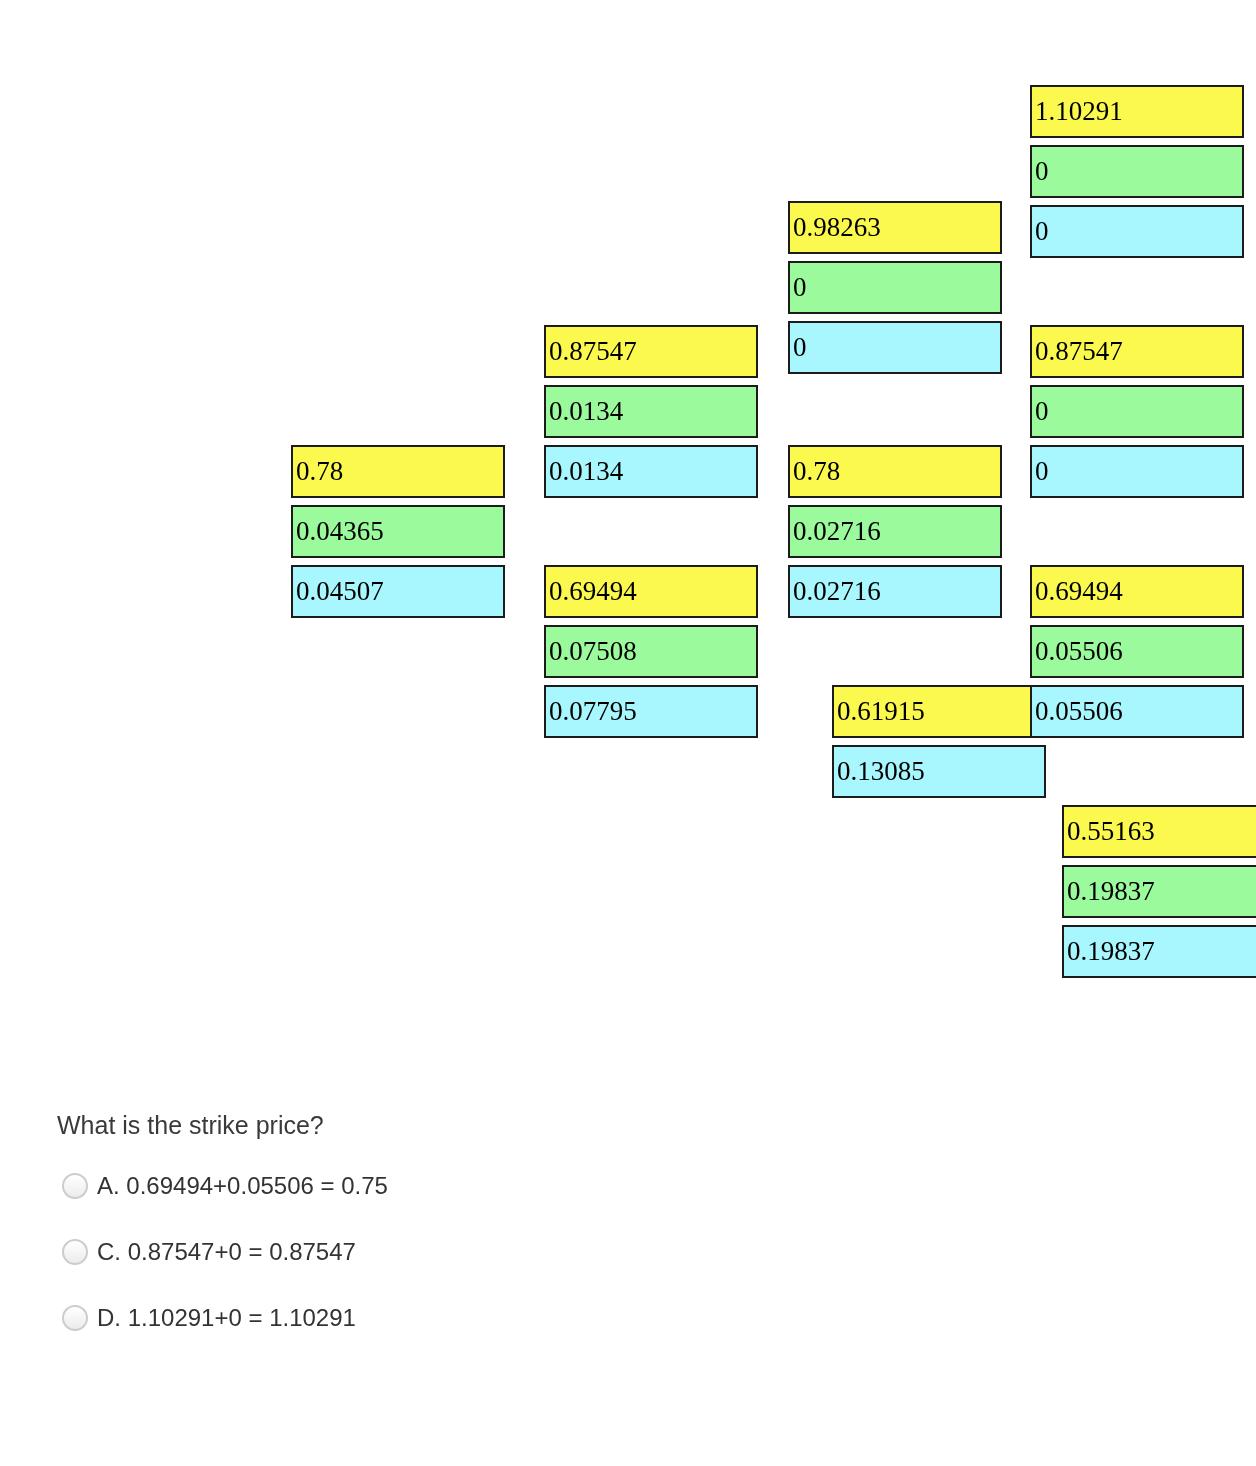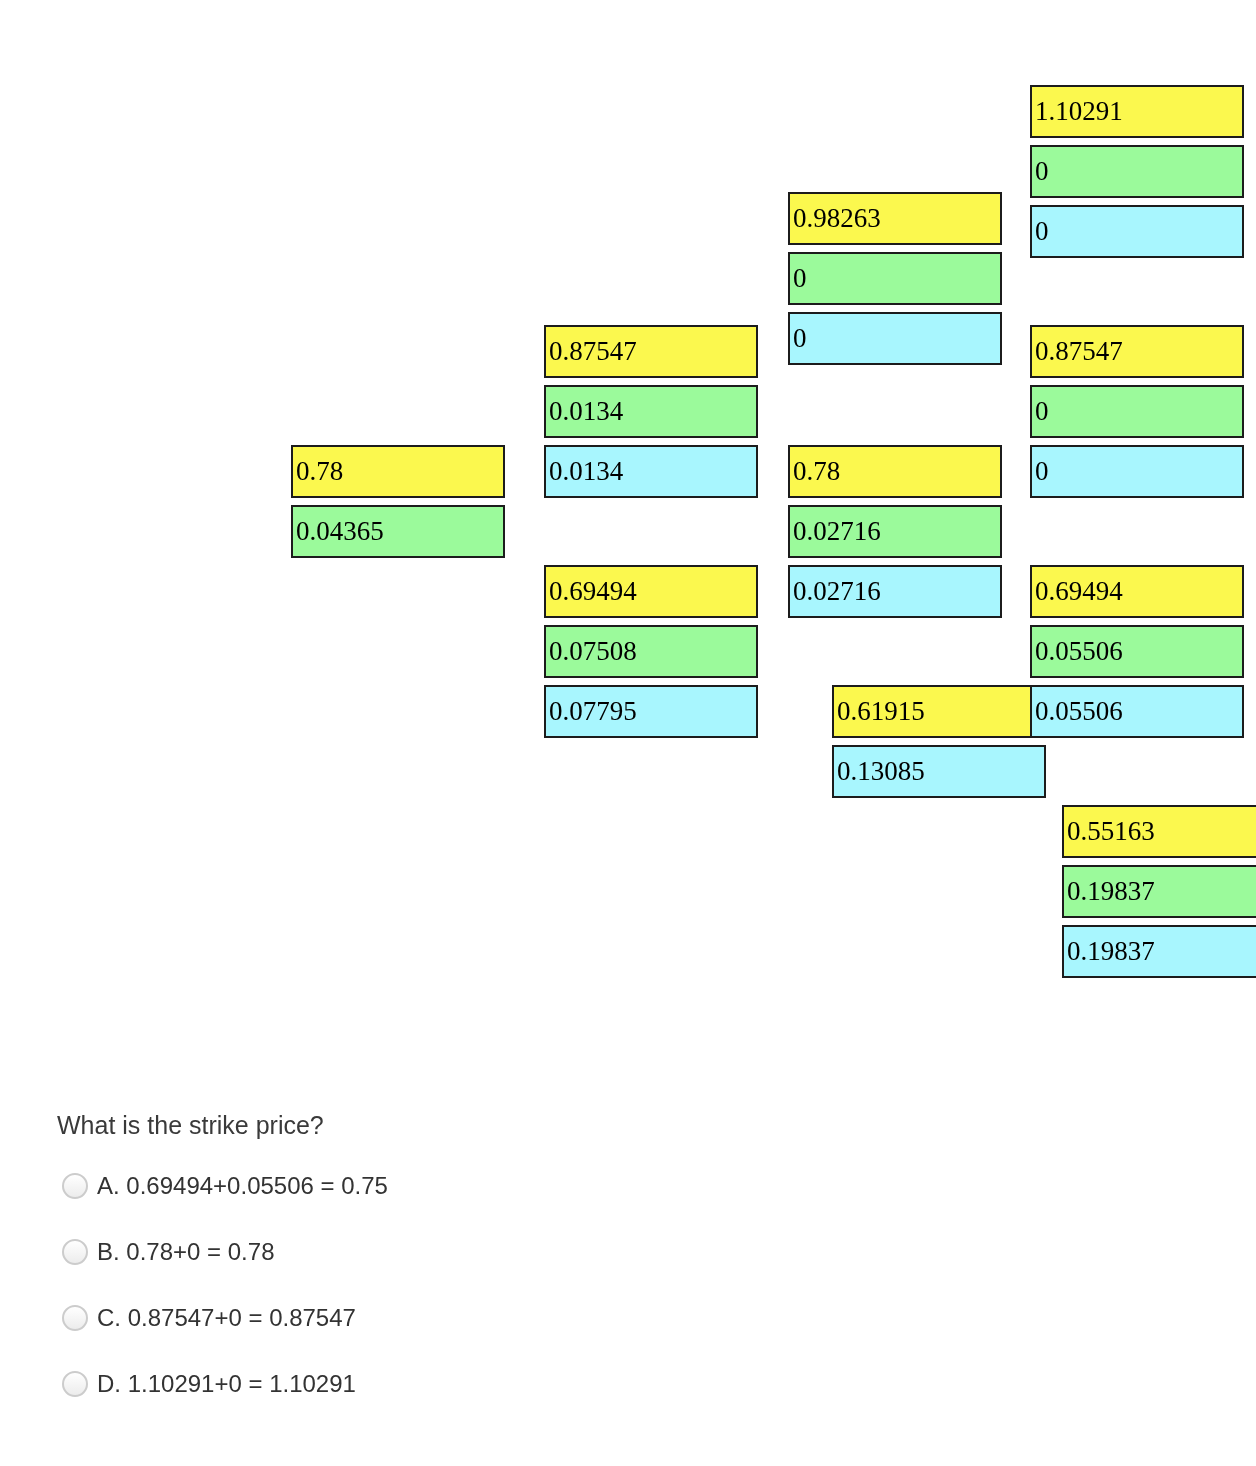--- a/index.html
+++ b/index.html
@@ -32,21 +32,21 @@
     margin-bottom:7px;
     overflow:hidden;
     white-space:nowrap;
   }
   .cell.yellow{background:var(--yellow);}
   .cell.green{background:var(--green);}
   .cell.cyan{background:var(--cyan);}
   .n0{left:291px;top:445px;}
   .n1{left:544px;top:325px;}
   .n2{left:544px;top:565px;}
-  .n3{left:788px;top:192px;}
+  .n3{left:788px;top:201px;}
   .n4{left:788px;top:445px;}
   .n5{left:788px;top:685px;padding-left:44px;}
   .n6{left:1030px;top:85px;}
   .n7{left:1030px;top:325px;}
   .n8{left:1030px;top:565px;}
   .n9{left:1030px;top:805px;padding-left:32px;}
   
   .question-title{
     position:absolute;
     left:57px;
@@ -88,20 +88,21 @@
 </head>
 <body>
 
 <div class="page">
 
   <div class="tree">
 
     <div class="node n0">
       <div class="cell yellow">0.78</div>
       <div class="cell green">0.04365</div>
+      <div class="cell cyan">0.04507</div>
     </div>
 
     <div class="node n1">
       <div class="cell yellow">0.87547</div>
       <div class="cell green">0.0134</div>
       <div class="cell cyan">0.0134</div>
     </div>
 
     <div class="node n2">
       <div class="cell yellow">0.69494</div>
@@ -154,24 +155,20 @@
 
   <div class="question-title">What is the strike price?</div>
 
   <div class="options">
     <div class="option">
       <span class="radio"></span>
       <span class="option-label">A. 0.69494+0.05506 = 0.75</span>
     </div>
     <div class="option">
       <span class="radio"></span>
-      <span class="option-label">B. 0.78+0 = 0.78</span>
-    </div>
-    <div class="option">
-      <span class="radio"></span>
       <span class="option-label">C. 0.87547+0 = 0.87547</span>
     </div>
     <div class="option">
       <span class="radio"></span>
       <span class="option-label">D. 1.10291+0 = 1.10291</span>
     </div>
   </div>
 
 </div>
 

